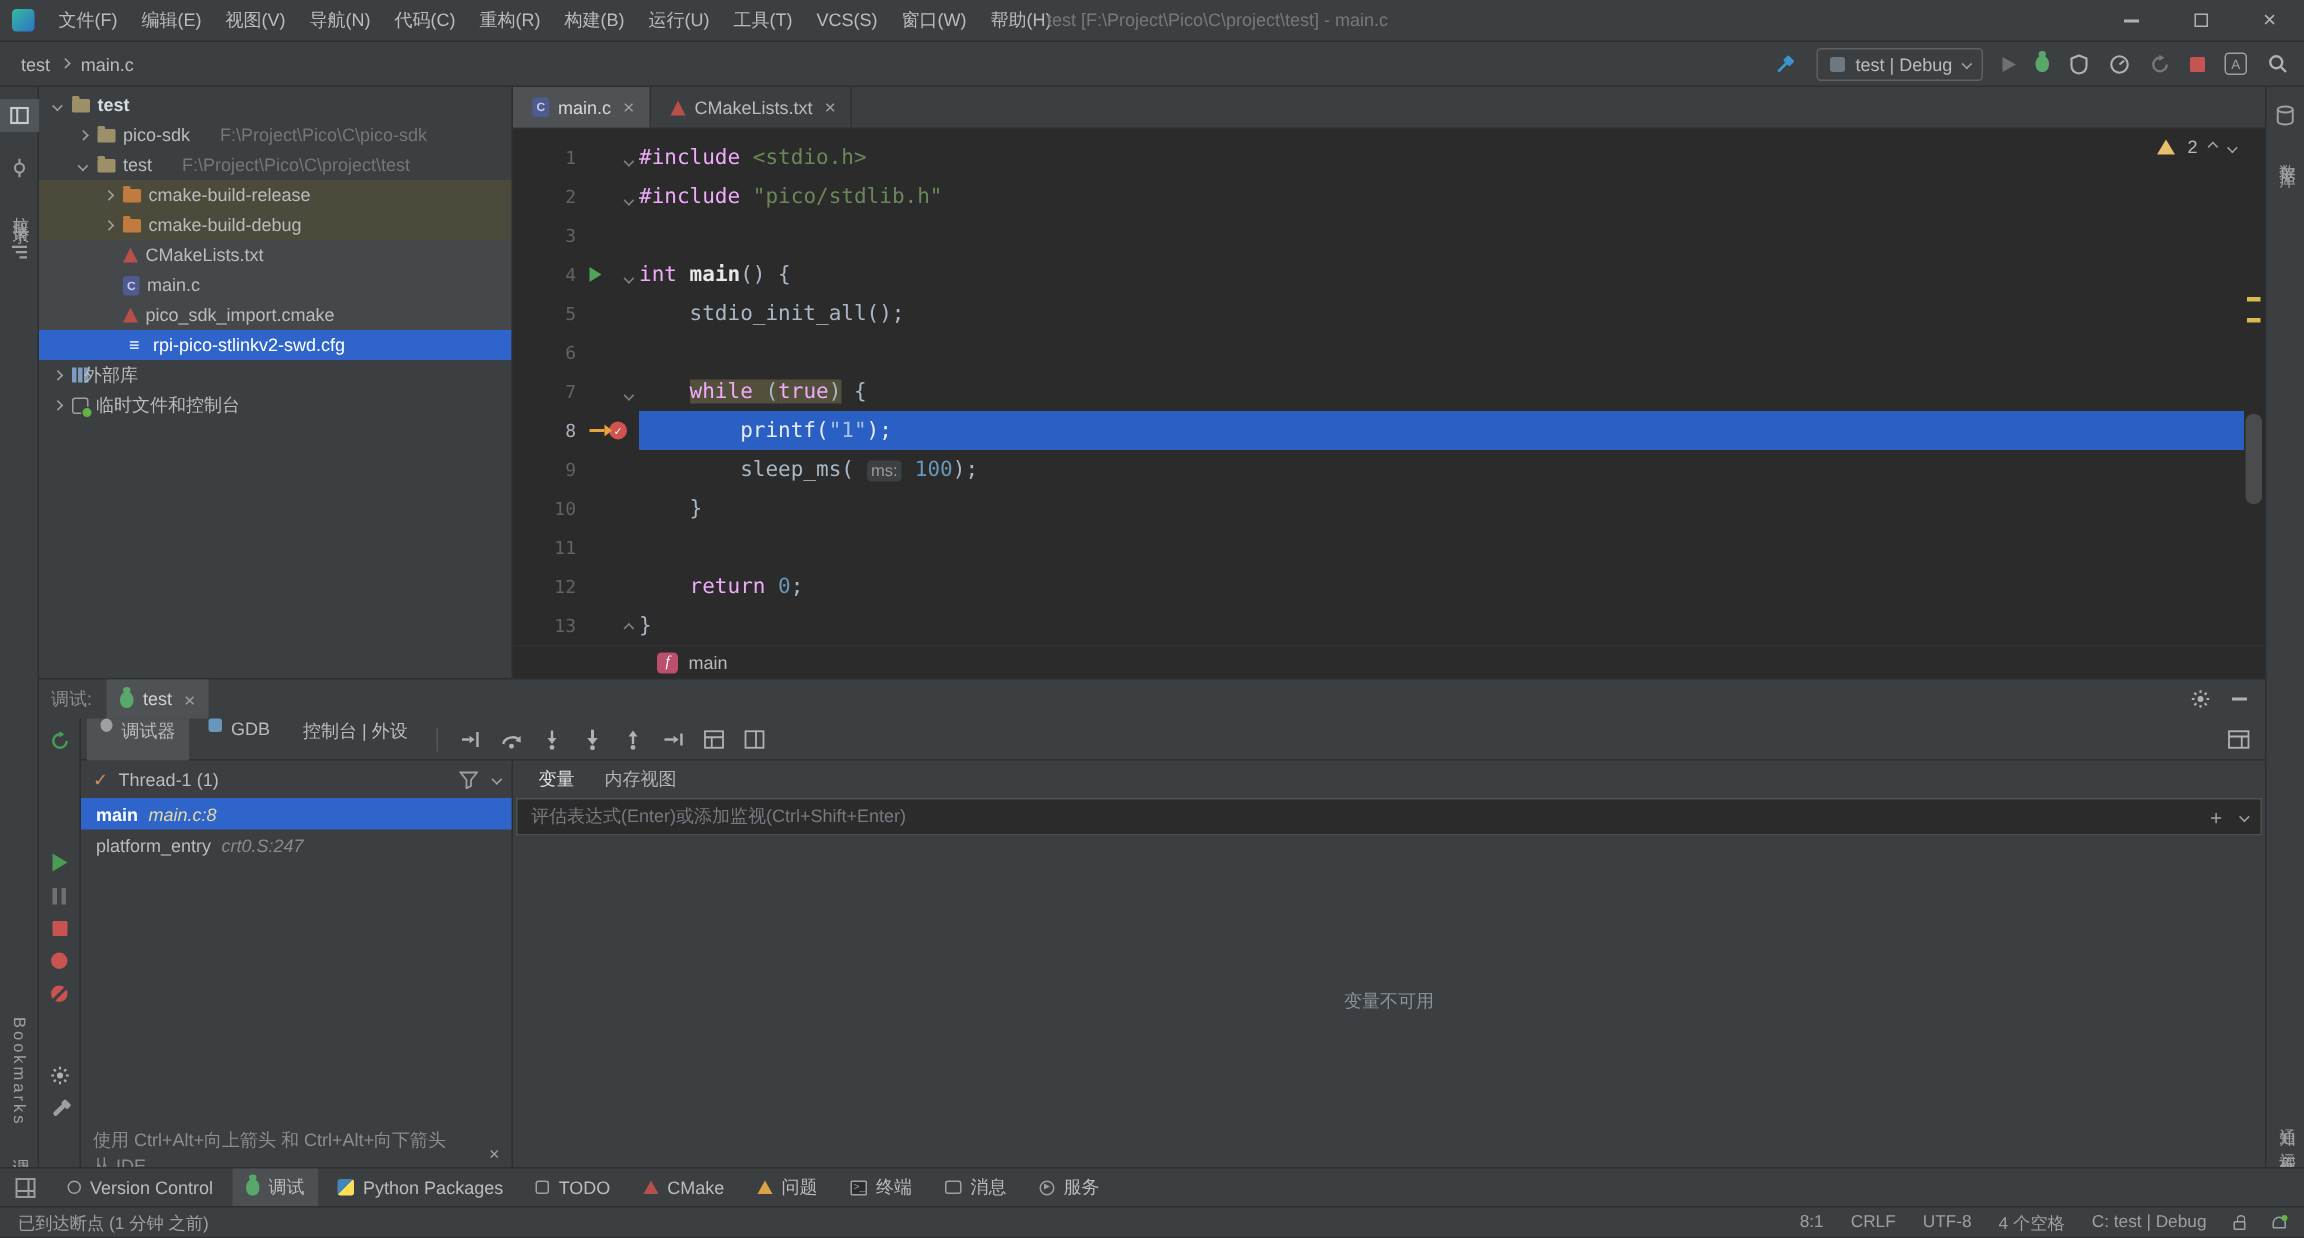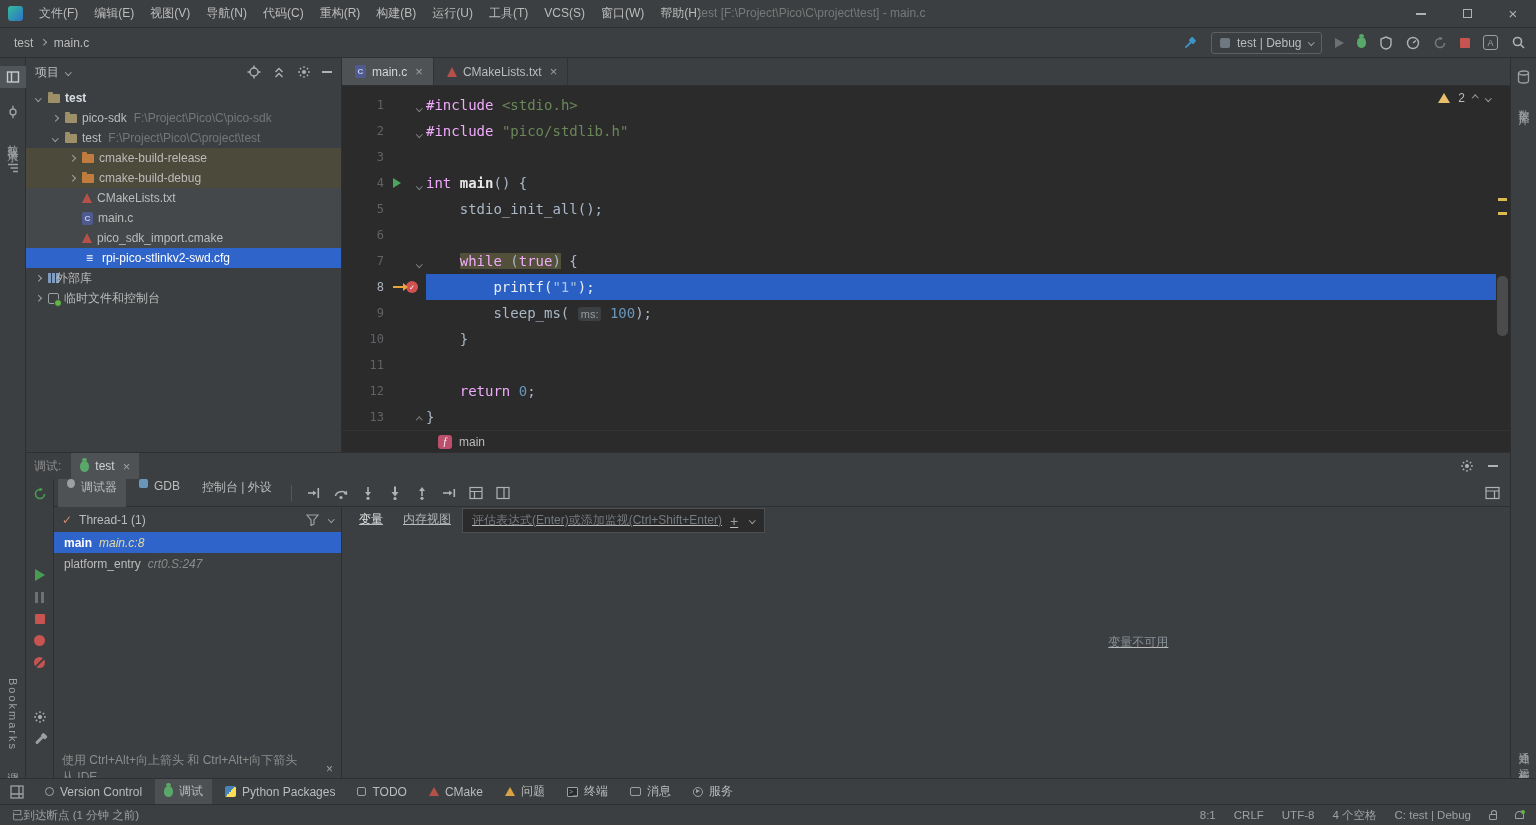--- a/index.html
+++ b/index.html
@@ -56,21 +56,21 @@
 .trow{height:20px;display:flex;align-items:center;white-space:nowrap;}
 .trow.olive{background:#4c4a3a;}
 .trow.soft{background:#45484a;}
 .trow.sel{background:#2f65ca;}
 .trow.sel .tlabel{color:#ffffff;}
 .trow.sel .ic-text{color:#ffffff;}
 .chevslot{width:13px;display:inline-flex;justify-content:center;flex:none;}
 .ticon{width:15px;display:inline-flex;justify-content:center;align-items:center;flex:none;margin-left:3px;}
 .tlabel{margin-left:5px;color:#bbbbbb;}
 .bold{font-weight:bold;color:#d8dde3;}
-.tpath{margin-left:7px;color:#747679;}
+.tpath{margin-left:20px;color:#747679;}
 .ic-folder,.ic-folder-x{width:12px;height:9px;border-radius:1px;position:relative;background:#9d9069;}
 .ic-folder::before,.ic-folder-x::before{content:'';position:absolute;top:-2px;left:0;width:5px;height:2px;background:inherit;border-radius:1px 1px 0 0;}
 .ic-folder-x{background:#c07c3e;}
 .ic-cmake{width:0;height:0;border-left:5.5px solid transparent;border-right:5.5px solid transparent;border-bottom:10px solid #b5504a;}
 .ic-cfile{width:11px;height:13px;background:#4f5b8f;border-radius:2px;color:#c3cdf0;font-size:8px;font-weight:bold;display:flex;align-items:center;justify-content:center;}
 .ic-cfile::after{content:'C';}
 .ic-text{color:#9da0a3;font-size:12px;line-height:1;}
 .ic-text::after{content:'\2261';}
 .ic-lib{width:3px;height:10px;background:#7f9cc0;box-shadow:4px 0 0 #7f9cc0,8px 0 0 #7f9cc0;}
 .ic-scratch{width:11px;height:11px;border:1.4px solid #9da0a3;border-radius:2px;position:relative;}
@@ -146,21 +146,21 @@
 .thread-right{margin-left:auto;display:flex;align-items:center;gap:10px;}
 .frame-list{flex:1;}
 .frame{height:21px;display:flex;align-items:center;gap:7px;padding-left:10px;}
 .frame .fn{color:#bcbcbc;}
 .frame.sel{background:#2f65ca;}
 .frame.sel .fn{color:#ffffff;font-weight:bold;}
 .frame .loc{font-style:italic;color:#8a8a8a;}
 .frame.sel .loc{color:#e4d9a8;}
 .frames-tip{height:19px;flex:none;display:flex;align-items:center;gap:22px;padding:0 8px;color:#8c8c8c;font-size:12px;}
 .tipx{margin-left:auto;color:#9da0a3;}
-.vars{flex:1;display:flex;min-width:0;text-decoration:underline;}
+.vars{flex:1;display:flex;flex-direction:column;min-width:0;}
 .vars-tabs{height:24px;flex:none;display:flex;align-items:center;padding-left:8px;gap:2px;}
 .vtab{padding:0 9px;color:#b0b3b6;}
 .vtab.active{color:#e2e2e2;}
 .eval{height:25px;flex:none;margin:1px 2px 0;background:#2b2b2b;border:1px solid #4d5052;display:flex;align-items:center;gap:8px;padding:0 9px;color:#747a80;}
 .eval-right{margin-left:auto;display:flex;align-items:center;gap:12px;color:#9da0a3;}
 .plus{font-size:14px;line-height:1;}
 .vars-empty{flex:1;display:flex;align-items:center;justify-content:center;color:#8a9199;}
 
 
 .bottombar{height:26px;flex:none;background:#3c3f41;border-top:1px solid #2d2f31;display:flex;align-items:center;padding:0 6px;gap:4px;}
@@ -292,44 +292,20 @@
         </div>
       <div class="sp"></div>
       <div class="vtext">Bookmarks</div>
       <div class="vtext">调试</div>
     </div>
 
     <div class="center">
       <div class="main-top">
 
         <div class="project">
-          <div class="proj-header">
-            <span>项目</span>
-            <span class="chev down sm"></span>
-            <div class="ph-icons">
-              <span>
-                  <svg width="14" height="14">
-                    <circle cx="7" cy="7" r="4" fill="none" stroke="#afb1b3" stroke-width="1.4"></circle>
-                    <path d="M7 0.5 V3 M7 11 V13.5 M0.5 7 H3 M11 7 H13.5" stroke="#afb1b3" stroke-width="1.4"></path>
-                  </svg>
-                </span>
-              <span>
-                  <svg width="14" height="13">
-                    <path d="M3.5 6 L7 2.5 L10.5 6 M3.5 11 L7 7.5 L10.5 11" fill="none" stroke="#afb1b3" stroke-width="1.4"></path>
-                  </svg>
-                </span>
-              <span>
-                  <svg width="14" height="14">
-                    <circle cx="7" cy="7" r="2" fill="#afb1b3"></circle>
-                    <path d="M7 1.2 V3 M7 11 V12.8 M1.2 7 H3 M11 7 H12.8 M2.9 2.9 L4.2 4.2 M9.8 9.8 L11.1 11.1 M11.1 2.9 L9.8 4.2 M4.2 9.8 L2.9 11.1" stroke="#afb1b3" stroke-width="1.4"></path>
-                  </svg>
-                </span>
-              <span class="ic-min"></span>
-            </div>
-          </div>
           <div class="tree" id="tree">
               <div class="trow" style="padding-left: 6px;">
                 <span class="chevslot">
                   <span class="chev sm down"></span>
                 </span>
                 <span class="ticon ic-folder"></span>
                 <span class="tlabel bold">test</span>
               </div>
               <div class="trow" style="padding-left: 23px;">
                 <span class="chevslot">

